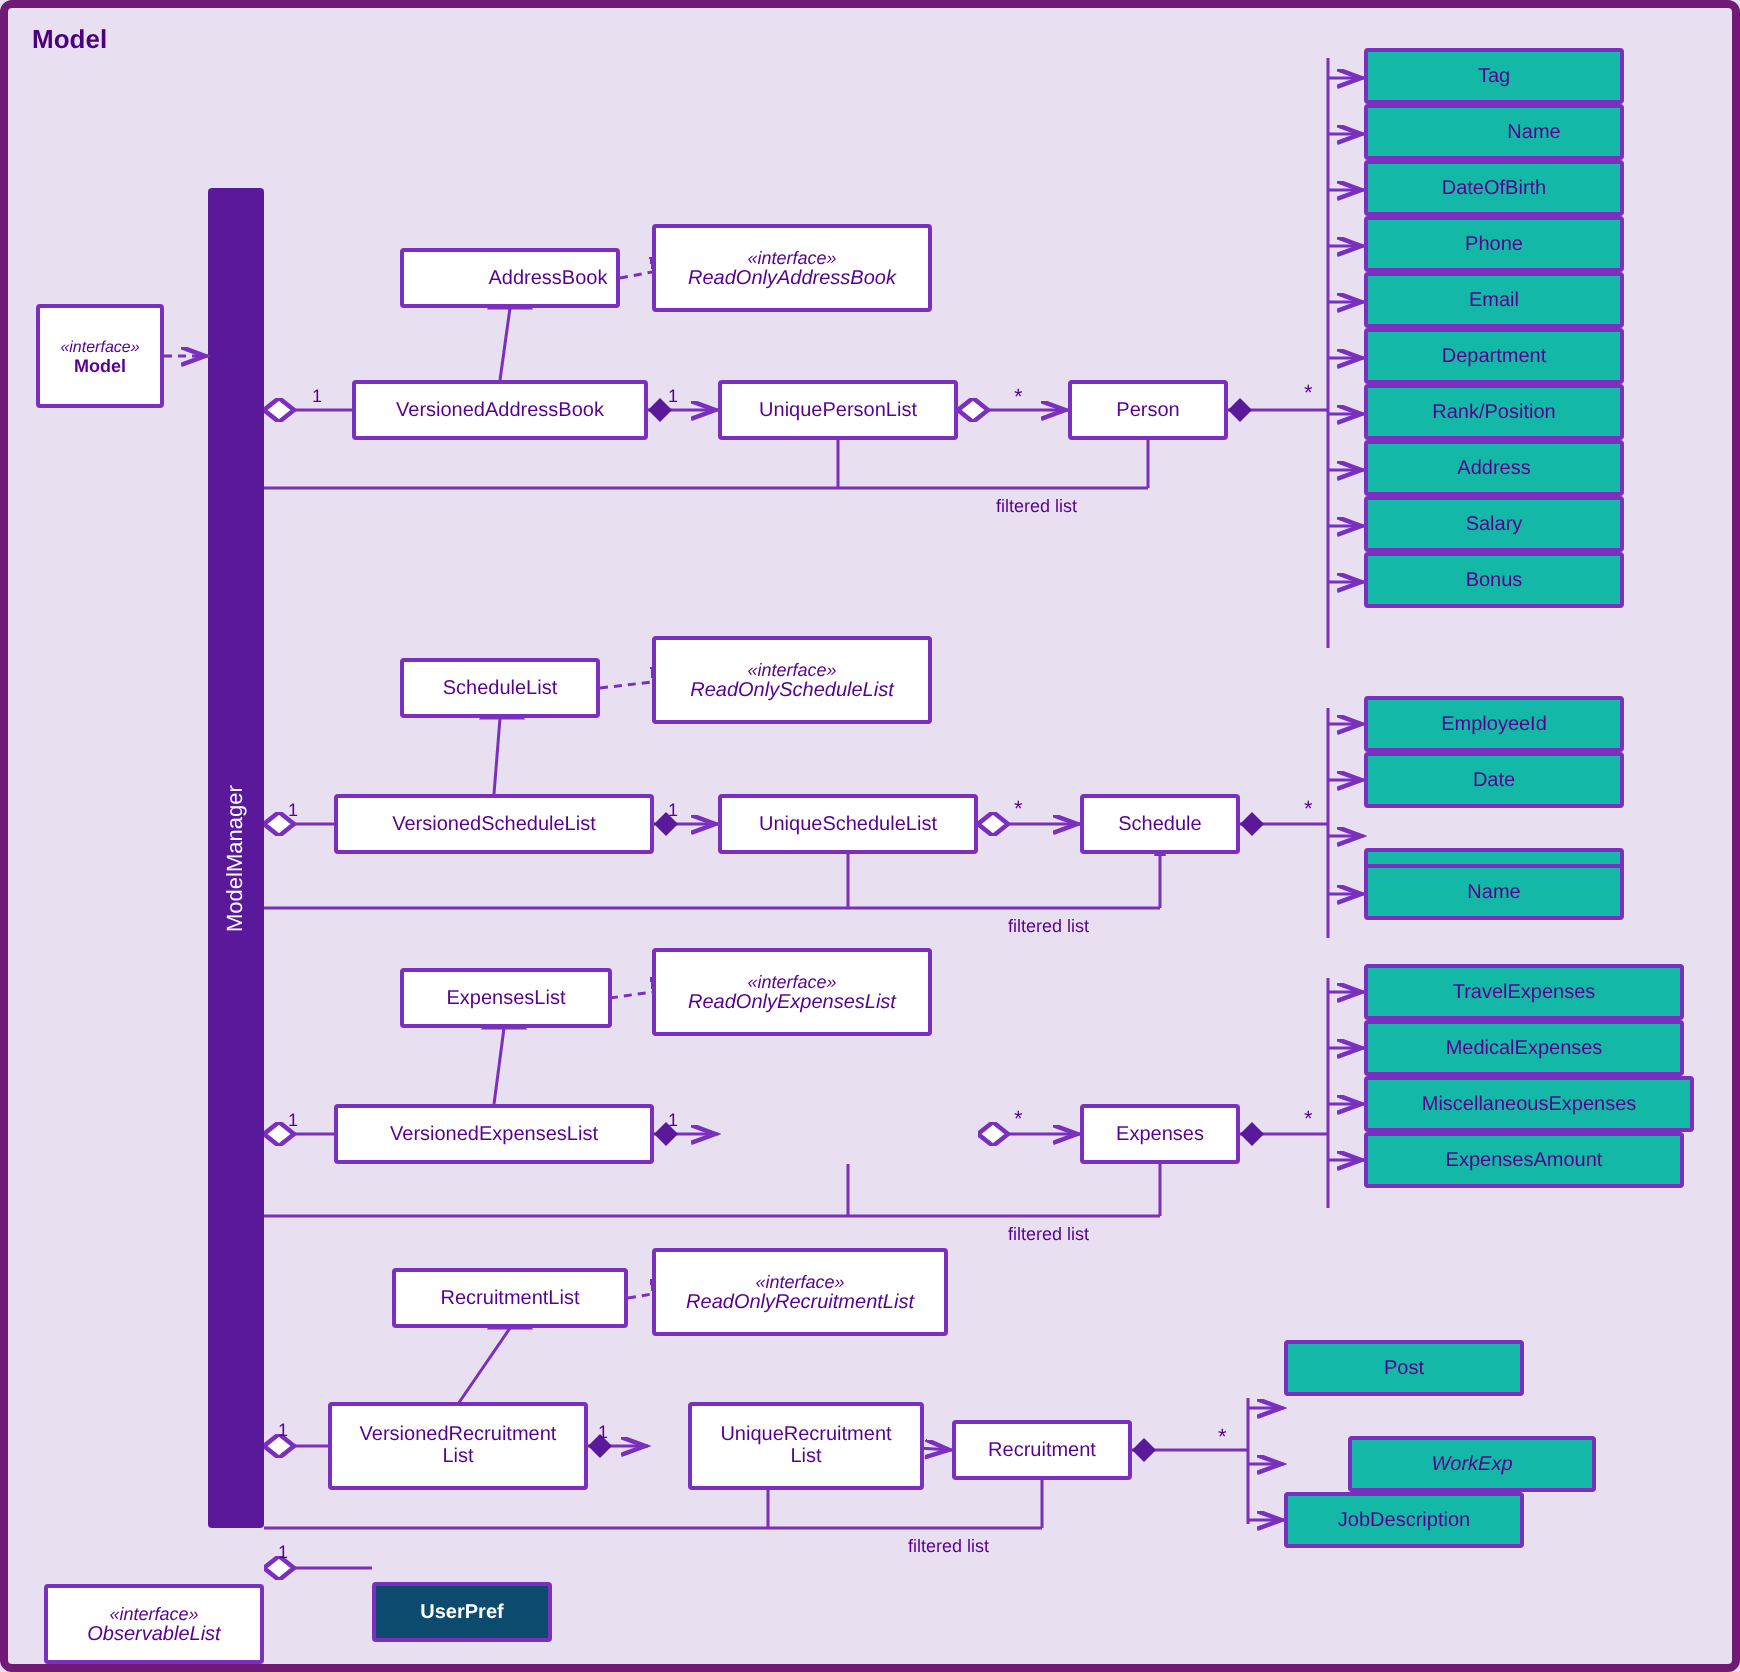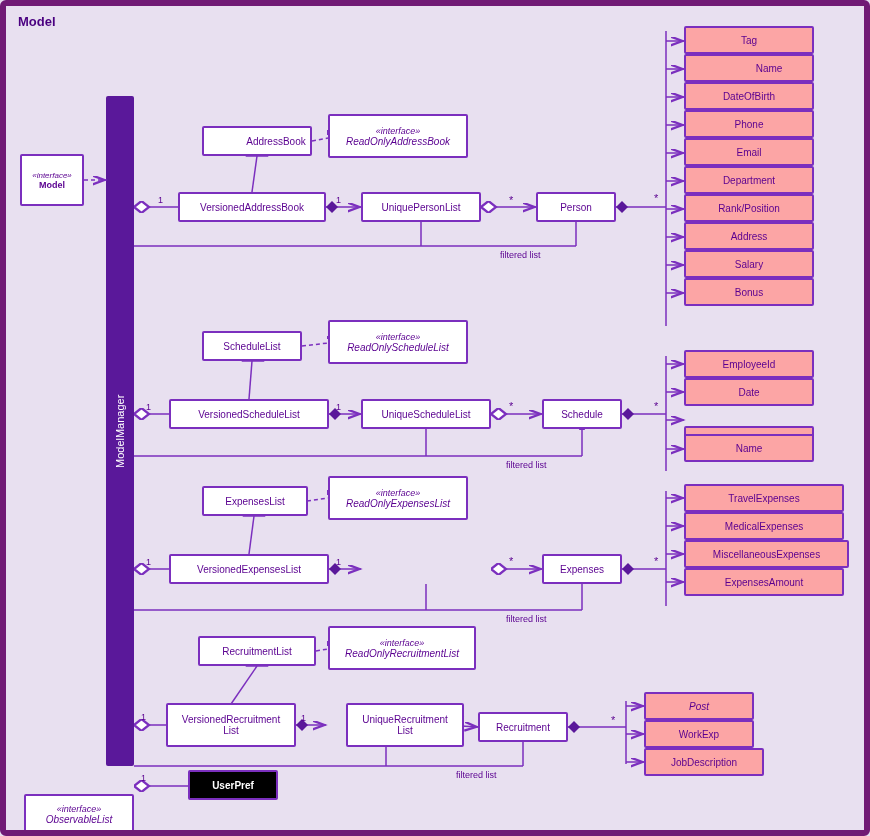--- a/index.html
+++ b/index.html
@@ -2,21 +2,21 @@
 <html><head>
   <meta charset="utf-8">
   <style>
     * { box-sizing: border-box; margin: 0; padding: 0; }
     body { background: #e8e0f0; font-family: Arial, sans-serif; font-size: 11px; }
     
     .diagram-container {
       width: 870px;
       height: 836px;
       background: #e8e0f0;
-      border: 6px solid #701a75;
+      border: 4px solid #701a75;
       border-radius: 6px;
       position: relative;
       overflow: hidden;
     }
     
     .diagram-title {
       position: absolute;
       top: 8px;
       left: 12px;
       font-weight: bold;
@@ -38,28 +38,29 @@
       border-radius: 2px;
       padding: 2px 4px;
     }
     
     .uml-box.interface {
       border-style: solid;
       font-style: italic;
     }
     
     .uml-box.filled {
-      background: #000000;
+      background: #0c4a6e;
       color: white;
       font-weight: bold;
+      margin-top: 23px;
     }
     
     .uml-box.attribute {
       border: 2px solid #7b2fbe;
-      background: #fca5a5;
+      background: #14b8a6;
       color: #5a0090;
       width: 130px;
       height: 28px;
     }
     
     
     .connector-svg {
       position: absolute;
       top: 0;
       left: 0;
@@ -403,24 +404,24 @@
 
   <div class="uml-box" style="left:340px;top:697px;width:118px;height:44px;flex-direction:column;">
     <span>UniqueRecruitment</span>
     <span>List</span>
   </div>
 
   <div class="uml-box" style="left:472px;top:706px;width:90px;height:30px;">
     <span>Recruitment</span>
   </div>
 
-  <div class="uml-box attribute" style="left:638px;top:686px;width:110px;font-style:italic;">
+  <div class="uml-box attribute" style="left:638px;top:666px;width:120px;">
       <span>Post</span>
     </div>
-  <div class="uml-box attribute" style="left:638px;top:714px;width:110px;">
+  <div class="uml-box attribute" style="left:670px;top:714px;width:124px;font-style:italic;">
       <span>WorkExp</span>
     </div>
   <div class="uml-box attribute" style="left:638px;top:742px;width:120px;">
       <span>JobDescription</span>
     </div>
 
   <div class="uml-box filled" style="left:182px;top:764px;width:90px;height:30px;">
     <span>UserPref</span>
   </div>
 

